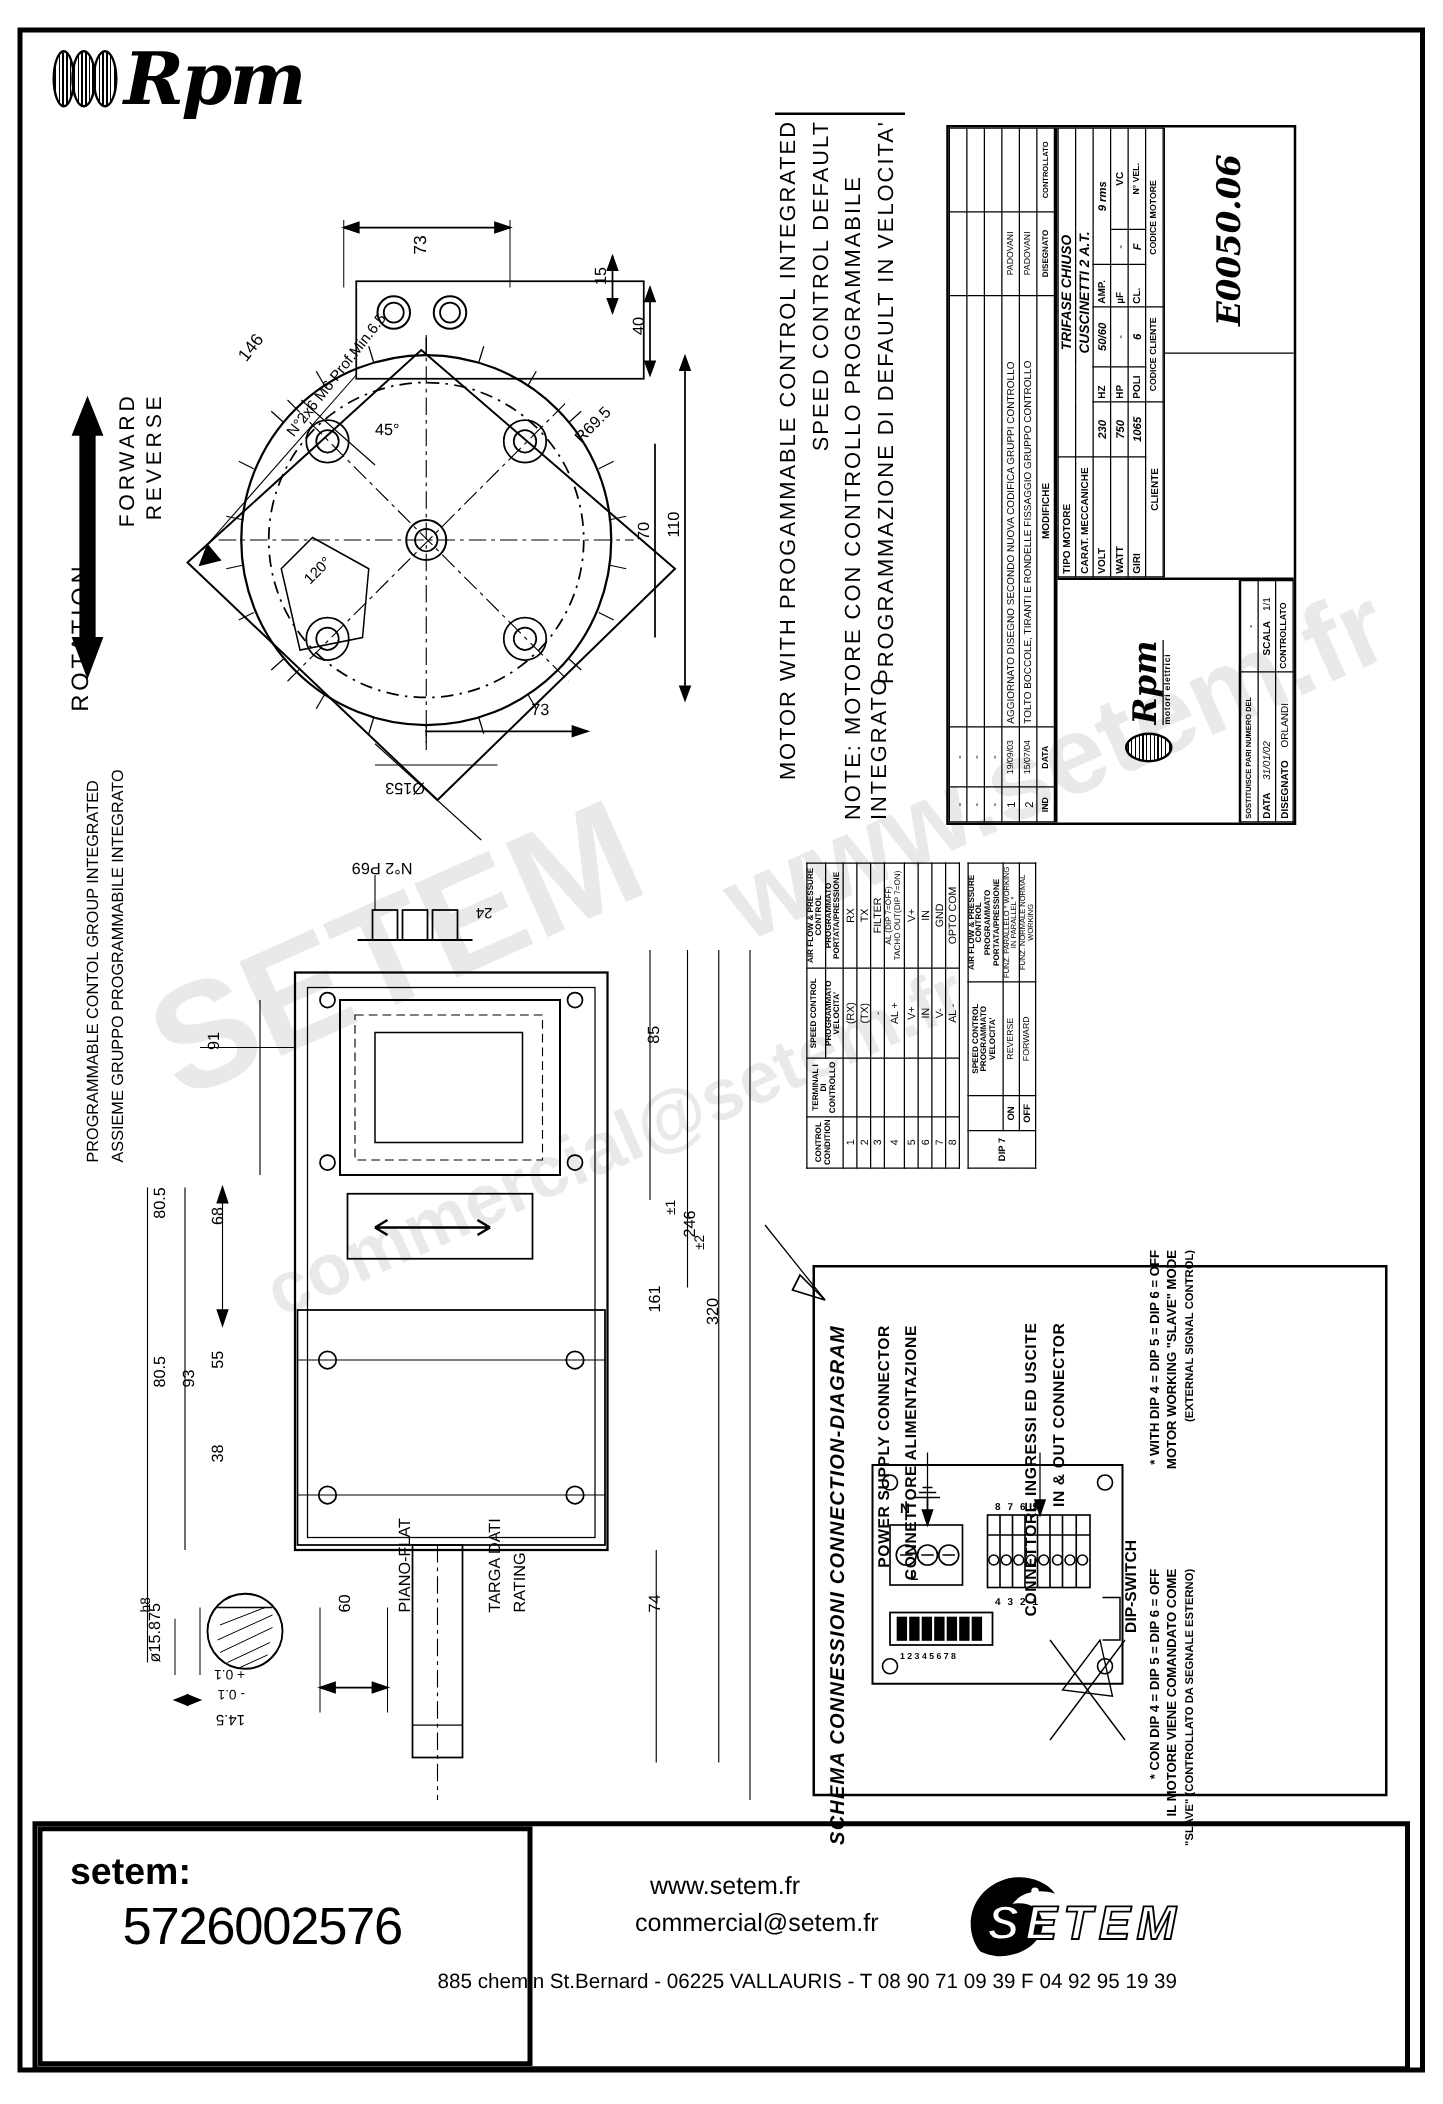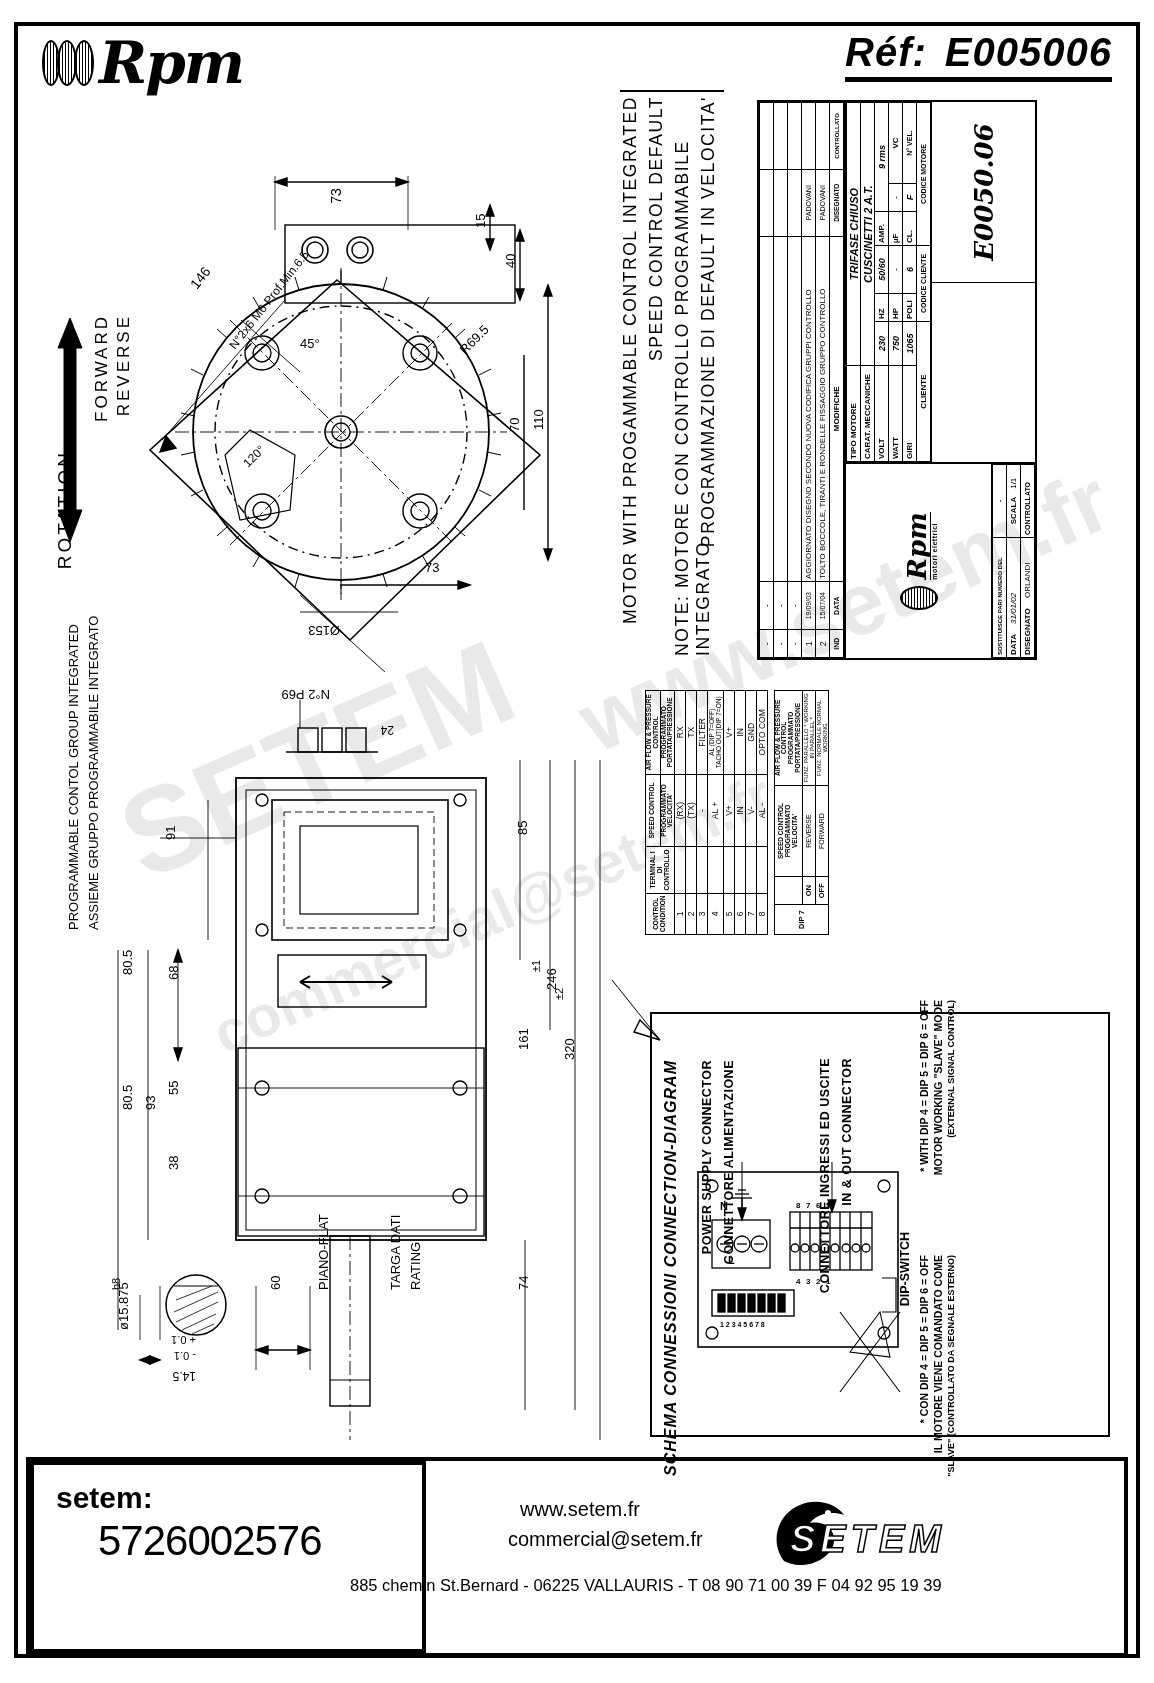--- a/index.html
+++ b/index.html
@@ -152,23 +152,20 @@
   <div class="frame-outer"></div>
 
   <div class="logo-wrap">
     <span class="coil"></span>
     <span class="coil c2"></span>
     <span class="coil c3"></span>
     <span class="rpm-word">Rpm</span>
   </div>
 
   <div class="ref-block">
-    <div class="ref-line">
-      <span class="lbl">Réf:</span><span>E005006</span>
-    </div>
     <div class="ref-underline"></div>
   </div>
 
   <div class="notes">
     <div class="nline" style="left:0px;">MOTOR WITH PROGAMMABLE CONTROL INTEGRATED</div>
     <div class="nline" style="left:26px;">SPEED CONTROL DEFAULT</div>
     <div class="nline" style="left:52px;">NOTE: MOTORE CON CONTROLLO PROGRAMMABILE INTEGRATO</div>
     <div class="nline" style="left:78px;">PROGRAMMAZIONE DI DEFAULT IN VELOCITA'</div>
     <div style="position:absolute;left:0px;top:-6px;width:104px;border-top:2px solid #000;"></div>
   </div>
@@ -747,21 +744,21 @@
   <div class="v" style="position:absolute;left:932px;top:1255px;font-size:10.5px;font-weight:700;">IL MOTORE VIENE COMANDATO COME</div>
   <div class="v" style="position:absolute;left:946px;top:1255px;font-size:9px;font-weight:700;">"SLAVE" (CONTROLLATO DA SEGNALE ESTERNO)</div>
 
   <div class="footer-frame"></div>
   <div class="code-box">
     <div class="code-lbl">setem:</div>
     <div class="code-num">5726002576</div>
   </div>
   <div class="web1">www.setem.fr</div>
   <div class="web2">commercial@setem.fr</div>
-  <div class="addr">885 chemin St.Bernard  -  06225 VALLAURIS  -  T 08 90 71 00 39   F 04 92 95 19 39</div>
+  <div class="addr">885 chemin St.Bernard  -  06225 VALLAURIS  -  T 08 90 71 09 39   F 04 92 95 19 39</div>
   <svg style="position:absolute;left:766px;bottom:112px;" width="90" height="78">
     <path d="M18 68 C4 50 10 22 34 12 C50 5 70 10 78 22 C66 18 52 20 44 30
              C58 28 66 34 68 44 C70 58 54 72 34 72 C28 72 22 70 18 68 Z" fill="#000"></path>
     <circle cx="62" cy="20" r="3" fill="#fff"></circle>
   </svg>
   <div class="setem-logo">SETEM</div>
 
 </div>
 
 </body></html>

